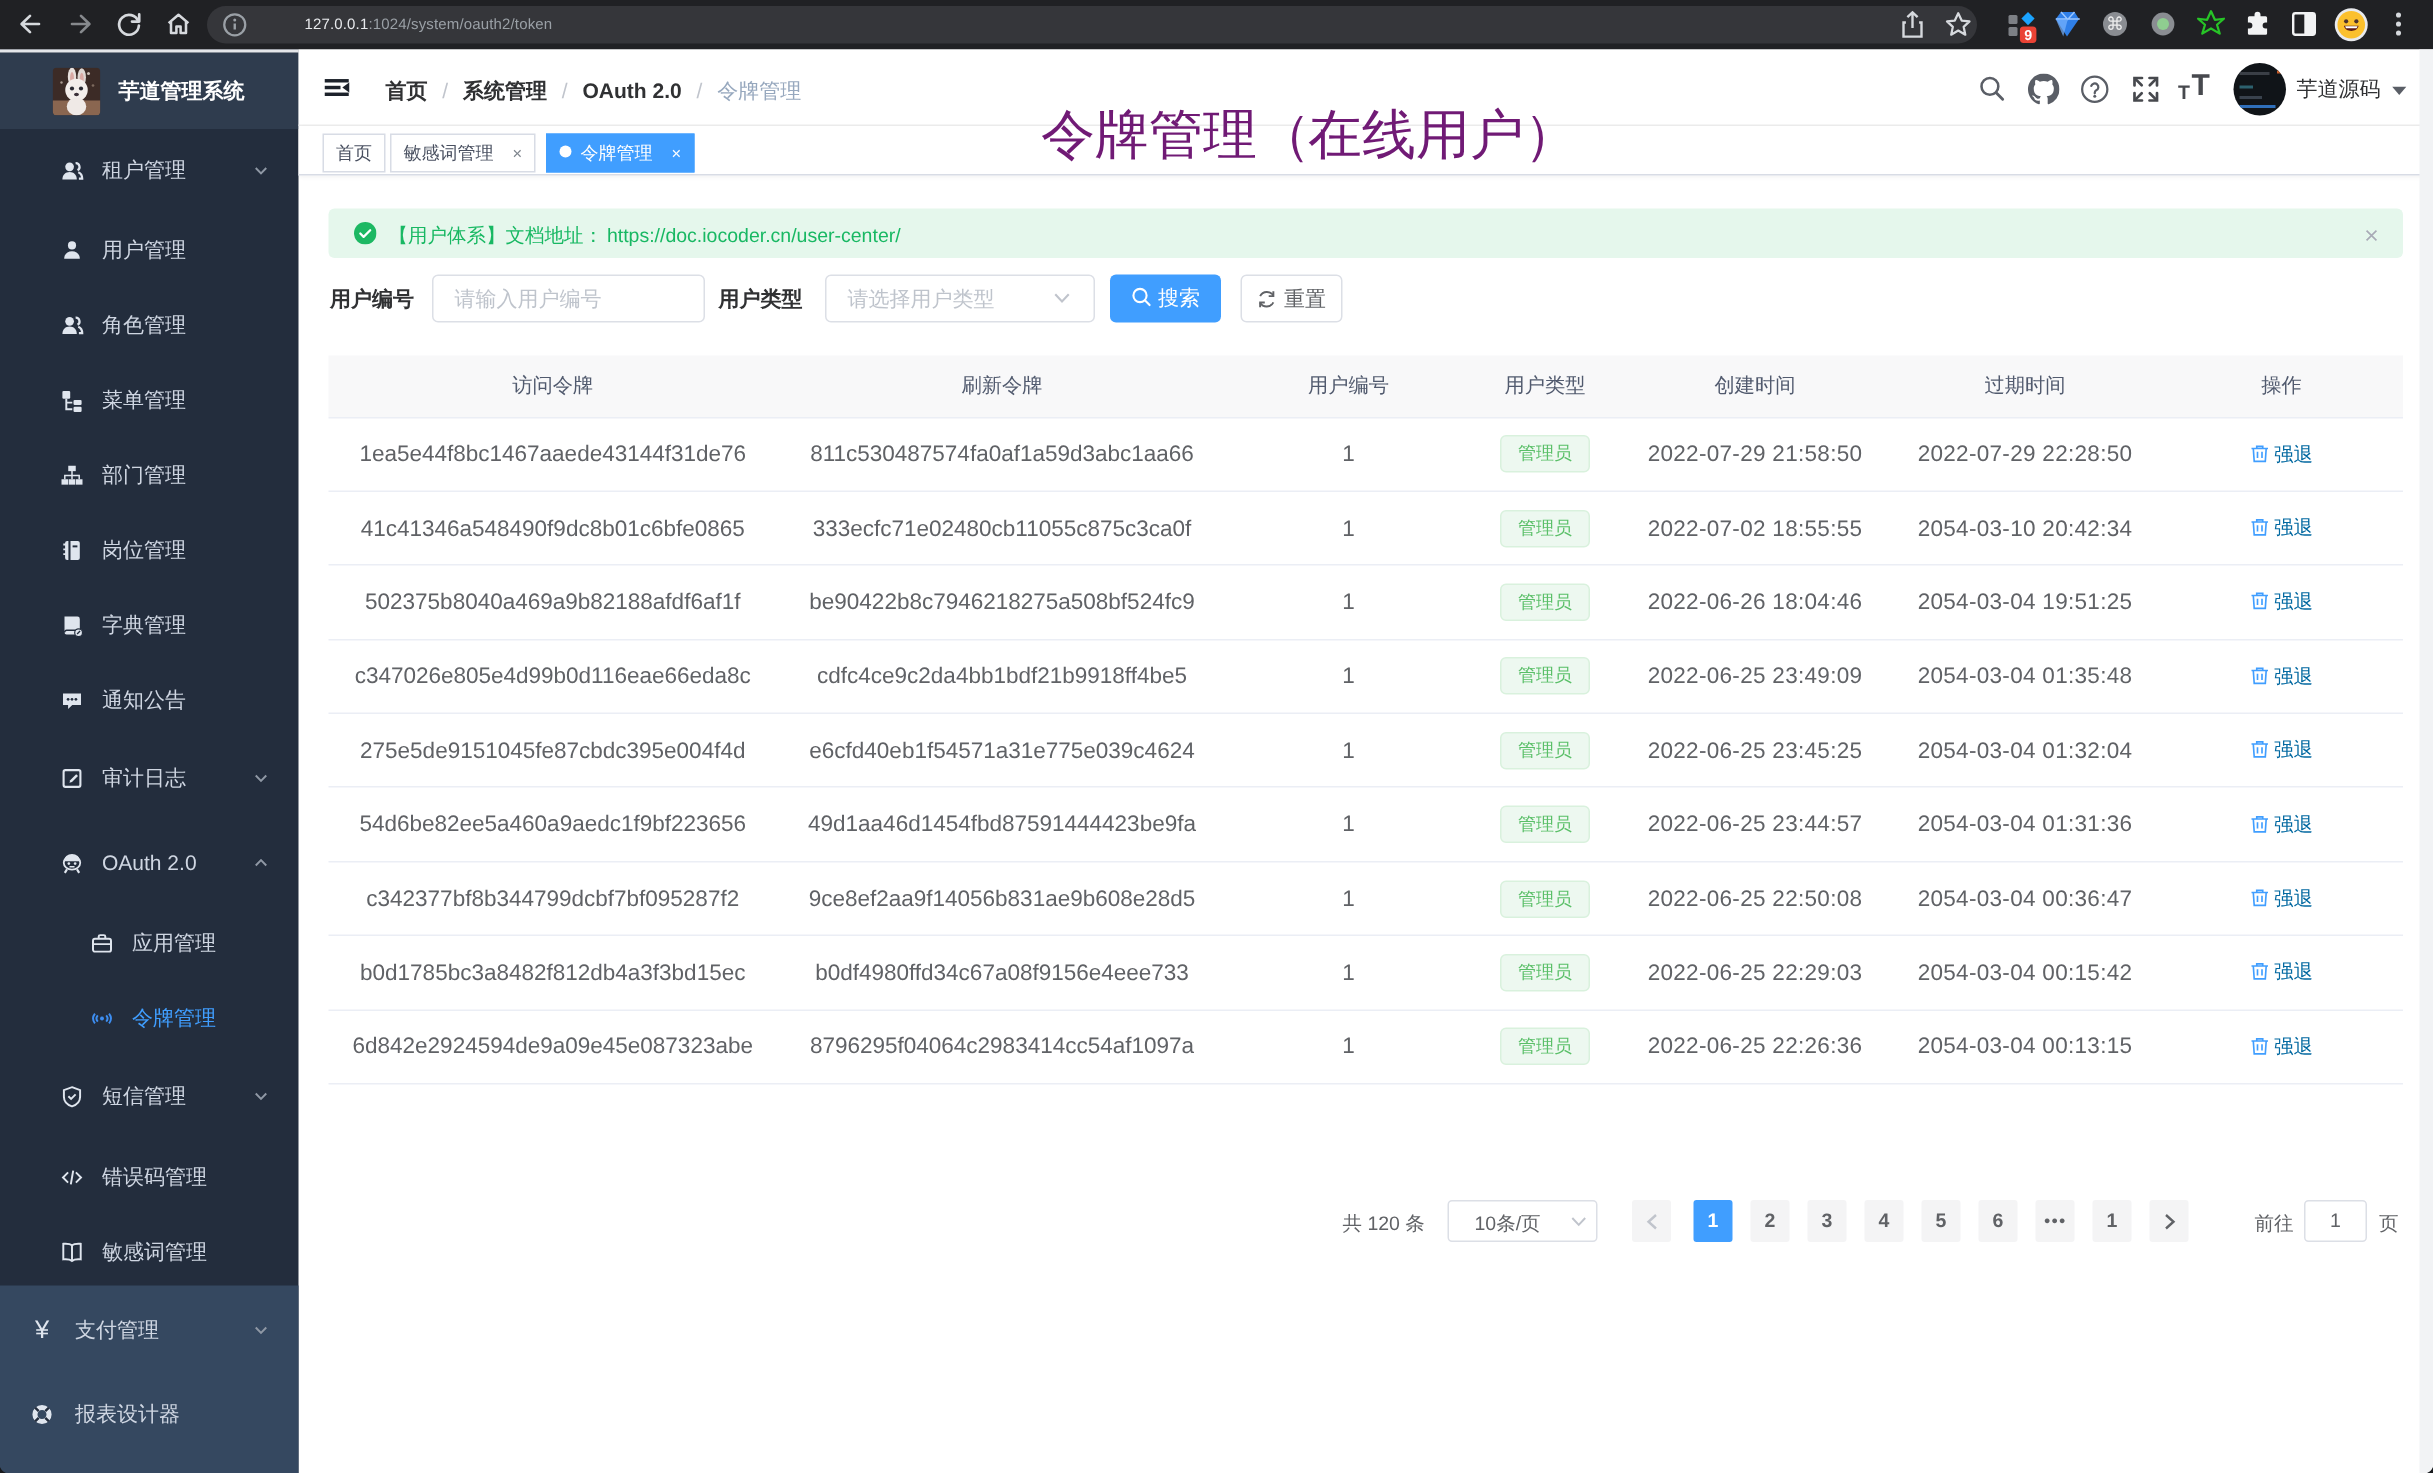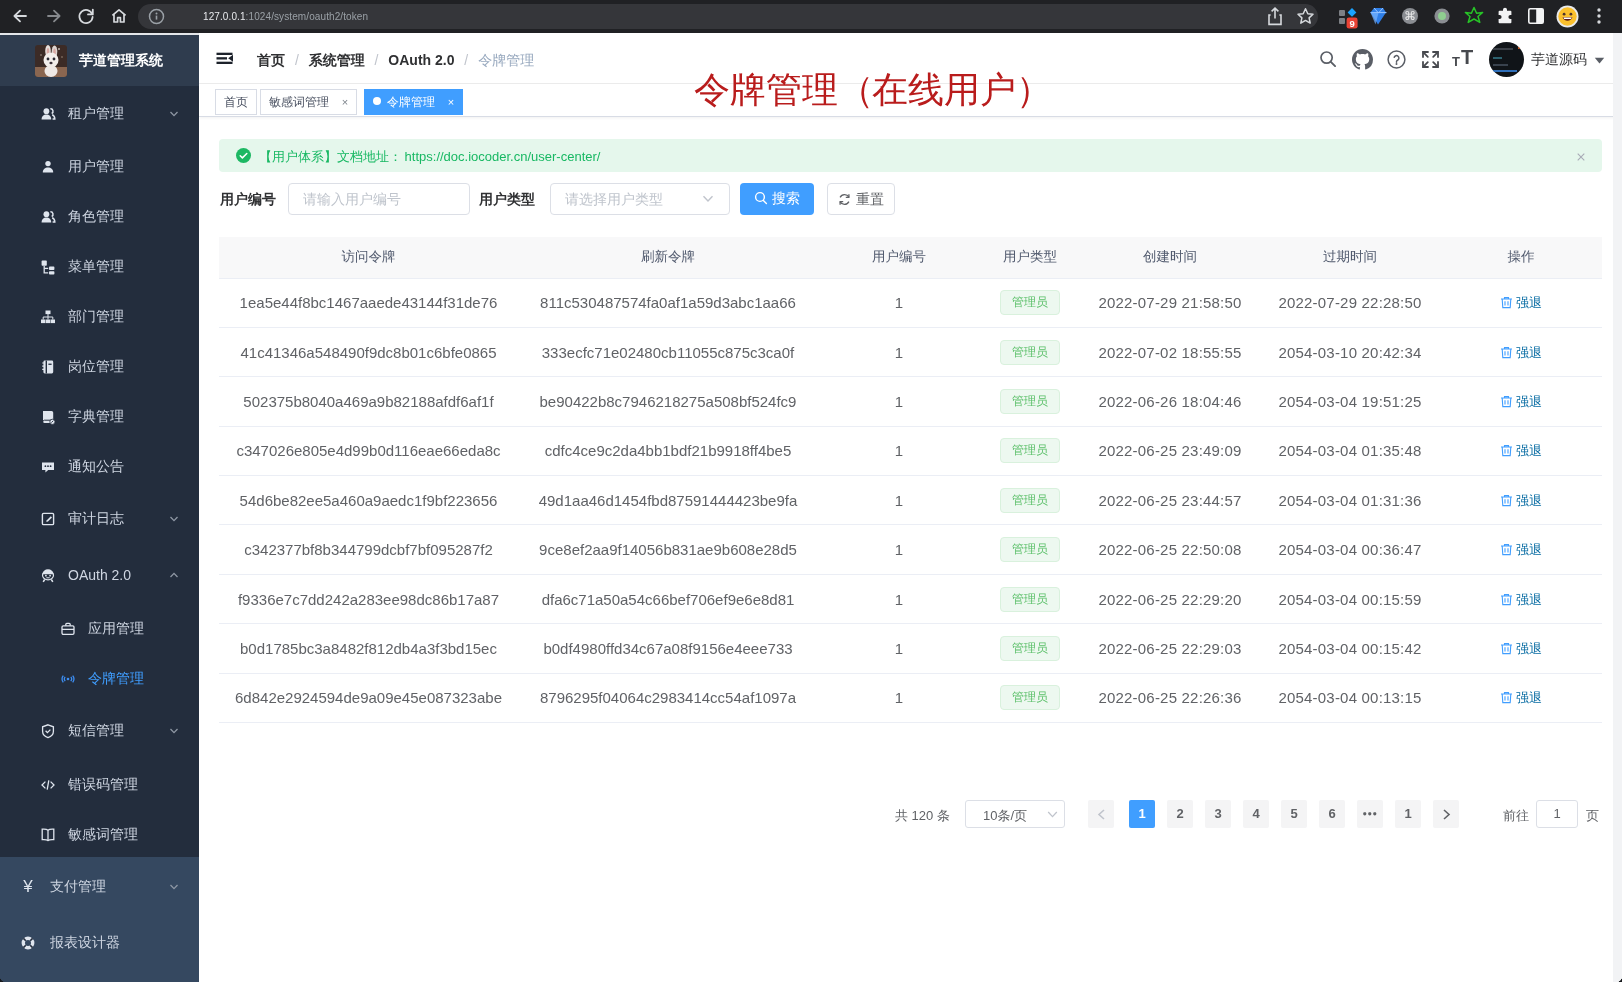--- a/index.html
+++ b/index.html
@@ -39,21 +39,21 @@
 #crumbs .last { color:#97a8be; font-weight:400; }
 
 
 #tagsview { position:absolute; left:199px; top:84px; width:1423px; height:33px; background:#fff; border-bottom:1px solid #d8dce5; box-shadow:0 1px 3px 0 rgba(0,0,0,.06); }
 .tag { position:absolute; top:5px; height:26px; line-height:24px; border:1px solid #d8dce5; background:#fff; color:#495060; font-size:12px; padding:0 8px; }
 .tag.active { background:#409eff; color:#fff; border-color:#409eff; }
 .tag .dot { display:inline-block; width:8px; height:8px; border-radius:50%; background:#fff; margin-right:6px; position:relative; top:-1px;}
 .tag .x { margin-left:6px; font-size:11px; }
 
 
-#redhead { position:absolute; left:694px; top:66px; font-size:36px; color:#b91c1c; white-space:nowrap; }
+#redhead { position:absolute; left:694px; top:66px; font-size:36px; color:#701a75; white-space:nowrap; }
 #redhead .pr { display:inline-block; width:34px; overflow:visible; }
 
 
 #alert { position:absolute; left:219px; top:139px; width:1383px; height:33px; background:#e5f7ec; border-radius:4px; }
 
 .flabel { position:absolute; top:191px; font-size:14px; font-weight:bold; color:#303133; }
 .finput { position:absolute; top:183px; height:32px; border:1px solid #dcdfe6; border-radius:4px; background:#fff; font-size:14px; color:#bfc4cc; line-height:30px; padding-left:14px; }
 .fbtn { position:absolute; top:183px; height:32px; border-radius:4px; font-size:14px; line-height:30px; text-align:center; }
 
 
@@ -460,48 +460,48 @@
           <td>cdfc4ce9c2da4bb1bdf21b9918ff4be5</td>
           <td>1</td>
           <td><span class="gtag">管理员</span></td>
           <td>2022-06-25 23:49:09</td>
           <td>2054-03-04 01:35:48</td>
           <td><span class="rlink"><svg style="vertical-align:-2px;margin-right:3px;" width="13" height="13" viewBox="0 0 13 13">
                 <path d="M1 3h11M4.5 3V1.6h4V3M2.2 3l.6 8.6h7.4l.6-8.6M5 5.2v4.2M8 5.2v4.2" stroke="#409eff" stroke-width="1.1" fill="none"></path>
               </svg>强退</span></td>
         </tr>
     <tr>
+          <td>275e5de9151045fe87cbdc395e004f4d</td>
+          <td>e6cfd40eb1f54571a31e775e039c4624</td>
+          <td>1</td>
+          <td><span class="gtag">管理员</span></td>
+          <td>2022-06-25 23:45:25</td>
+          <td>2054-03-04 01:32:04</td>
+          <td><span class="rlink"><svg style="vertical-align:-2px;margin-right:3px;" width="13" height="13" viewBox="0 0 13 13">
+                <path d="M1 3h11M4.5 3V1.6h4V3M2.2 3l.6 8.6h7.4l.6-8.6M5 5.2v4.2M8 5.2v4.2" stroke="#409eff" stroke-width="1.1" fill="none"></path>
+              </svg>强退</span></td>
+        </tr>
+    <tr>
           <td>54d6be82ee5a460a9aedc1f9bf223656</td>
           <td>49d1aa46d1454fbd87591444423be9fa</td>
           <td>1</td>
           <td><span class="gtag">管理员</span></td>
           <td>2022-06-25 23:44:57</td>
           <td>2054-03-04 01:31:36</td>
           <td><span class="rlink"><svg style="vertical-align:-2px;margin-right:3px;" width="13" height="13" viewBox="0 0 13 13">
                 <path d="M1 3h11M4.5 3V1.6h4V3M2.2 3l.6 8.6h7.4l.6-8.6M5 5.2v4.2M8 5.2v4.2" stroke="#409eff" stroke-width="1.1" fill="none"></path>
               </svg>强退</span></td>
         </tr>
     <tr>
           <td>c342377bf8b344799dcbf7bf095287f2</td>
           <td>9ce8ef2aa9f14056b831ae9b608e28d5</td>
           <td>1</td>
           <td><span class="gtag">管理员</span></td>
           <td>2022-06-25 22:50:08</td>
           <td>2054-03-04 00:36:47</td>
-          <td><span class="rlink"><svg style="vertical-align:-2px;margin-right:3px;" width="13" height="13" viewBox="0 0 13 13">
-                <path d="M1 3h11M4.5 3V1.6h4V3M2.2 3l.6 8.6h7.4l.6-8.6M5 5.2v4.2M8 5.2v4.2" stroke="#409eff" stroke-width="1.1" fill="none"></path>
-              </svg>强退</span></td>
-        </tr>
-    <tr>
-          <td>f9336e7c7dd242a283ee98dc86b17a87</td>
-          <td>dfa6c71a50a54c66bef706ef9e6e8d81</td>
-          <td>1</td>
-          <td><span class="gtag">管理员</span></td>
-          <td>2022-06-25 22:29:20</td>
-          <td>2054-03-04 00:15:59</td>
           <td><span class="rlink"><svg style="vertical-align:-2px;margin-right:3px;" width="13" height="13" viewBox="0 0 13 13">
                 <path d="M1 3h11M4.5 3V1.6h4V3M2.2 3l.6 8.6h7.4l.6-8.6M5 5.2v4.2M8 5.2v4.2" stroke="#409eff" stroke-width="1.1" fill="none"></path>
               </svg>强退</span></td>
         </tr>
     <tr>
           <td>b0d1785bc3a8482f812db4a3f3bd15ec</td>
           <td>b0df4980ffd34c67a08f9156e4eee733</td>
           <td>1</td>
           <td><span class="gtag">管理员</span></td>
           <td>2022-06-25 22:29:03</td>

